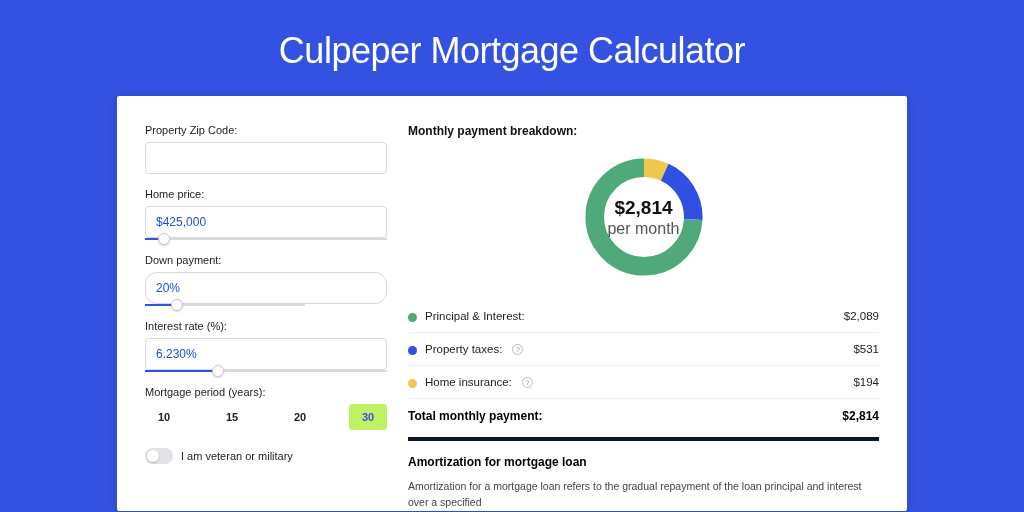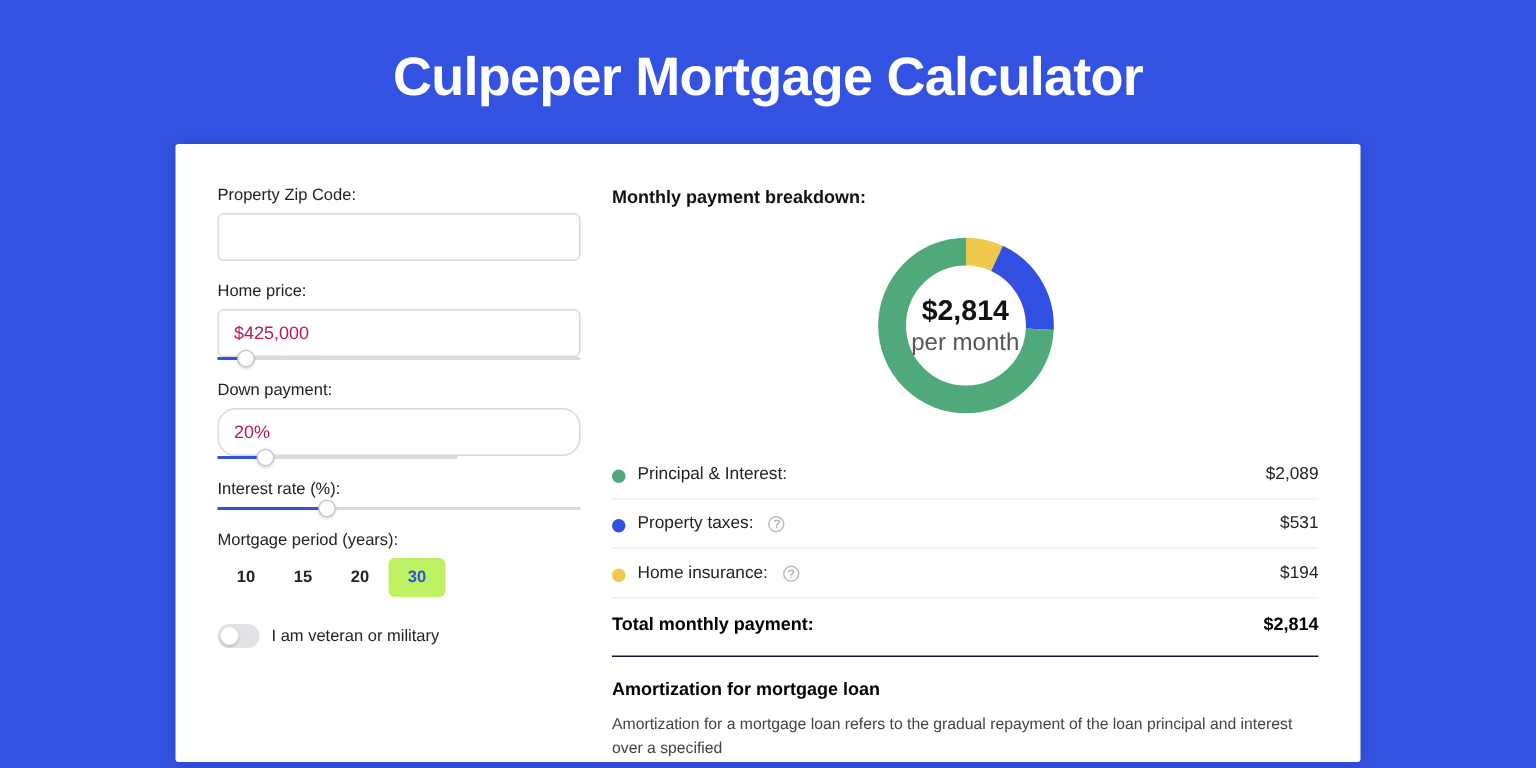--- a/index.html
+++ b/index.html
@@ -7,21 +7,21 @@
     font-family: -apple-system, BlinkMacSystemFont, "Segoe UI", Arial, sans-serif;
     background: #3452e1;
     width: 1024px;
     height: 512px;
     overflow: hidden;
   }
   .page-title {
     text-align: center;
     color: #fff;
     font-size: 36px;
-    font-weight: 700;
+    font-weight: 400;
     padding: 30px 0 24px 0;
     letter-spacing: -0.5px;
   }
   .card {
     background: #fff;
     margin: 0 auto;
     width: 790px;
     border-radius: 2px;
     box-shadow: 0 2px 12px rgba(0,0,0,0.15);
     padding: 28px 28px 0 28px;
@@ -37,21 +37,21 @@
     margin-bottom: 6px;
     display: block;
   }
   .text-input {
     width: 100%;
     height: 32px;
     border: 1px solid #d9d9de;
     border-radius: 4px;
     padding: 0 10px;
     font-size: 12px;
-    color: #be185d;
+    color: #1d4ed8;
     background: #fff;
   }
   .field-group { margin-bottom: 14px; position: relative; }
   .slider-track {
     height: 2px;
     background: #d9d9de;
     position: relative;
     margin-top: 0px;
   }
   .slider-fill {
@@ -66,21 +66,21 @@
     height: 12px;
     background: #fff;
     border: 1px solid #c7c7cf;
     border-radius: 50%;
     box-shadow: 0 1px 2px rgba(0,0,0,0.15);
     transform: translateX(-50%);
   }
   .dp-row { display: flex; gap: 8px; }
   .dp-row .text-input:first-child { flex: 1; }
   .dp-row .text-input:last-child { width: 74px; border-radius: 12px; }
-  .period-row { display: flex; gap: 0; }
+  .period-row { display: flex; gap: 0; justify-content: space-between; }
   .period-btn {
     width: 38px;
     height: 26px;
     border: none;
     background: transparent;
     font-size: 11px;
     font-weight: 700;
     color: #222;
     cursor: pointer;
     border-radius: 4px;
@@ -163,21 +163,21 @@
   }
   .legend-val { font-size: 11.5px; color: #222; }
   .total-row {
     display: flex;
     justify-content: space-between;
     padding: 10px 0 14px 0;
     font-size: 12px;
     font-weight: 700;
   }
   .amort-box {
-    border-top: 1px solid #0f172a;
+    border-top: 4px solid #0f172a;
     padding-top: 14px;
   }
   .amort-title { font-size: 12px; font-weight: 700; margin-bottom: 10px; }
   .amort-text { font-size: 10.5px; color: #444; line-height: 1.5; }
 </style>
 </head>
 <body>
 
 <h1 class="page-title">Culpeper Mortgage Calculator</h1>
 
@@ -205,20 +205,21 @@
         <input class="text-input" value="20%" style="">
       </div>
       <div class="slider-track" style="width:160px;">
         <div class="slider-fill" id="dp-fill" style="width: 20%;"></div>
         <div class="slider-thumb" id="dp-thumb" style="left: 20%;"></div>
       </div>
     </div>
 
     <div class="field-group">
       <label class="field-label">Interest rate (%):</label>
+      <input class="text-input" value="6.230%" style="">
       <div class="slider-track">
         <div class="slider-fill" id="ir-fill" style="width: 30%;"></div>
         <div class="slider-thumb" id="ir-thumb" style="left: 30%;"></div>
       </div>
     </div>
 
     <div class="field-group">
       <label class="field-label">Mortgage period (years):</label>
       <div class="period-row" id="period-row">
           <button class="period-btn">10</button>

